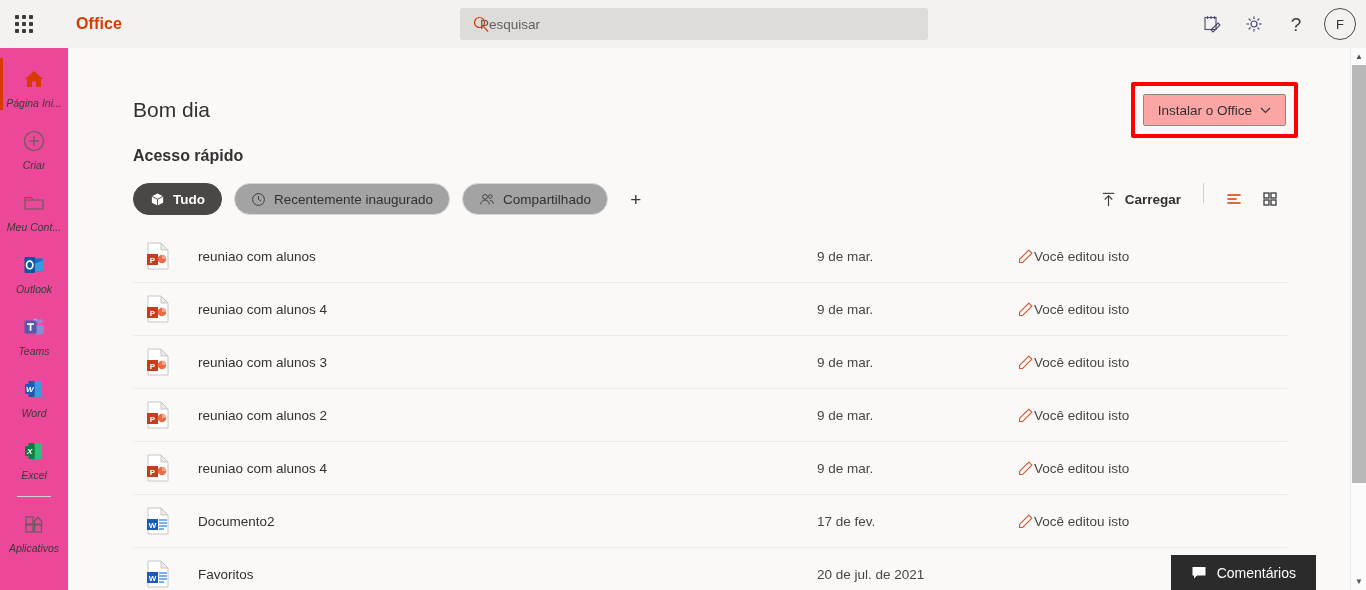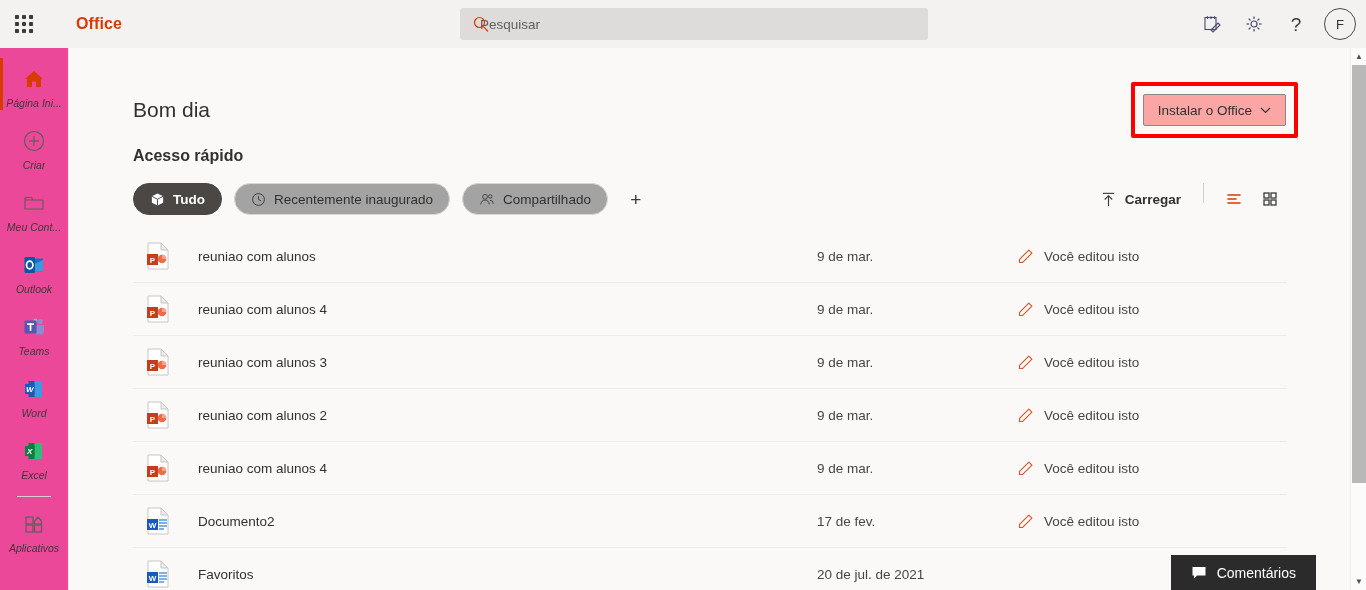--- a/index.html
+++ b/index.html
@@ -152,21 +152,21 @@
   .file-name {
     position: absolute; left: 65px;
     font-size: 13.5px; color: #323130; white-space: nowrap;
   }
   .file-date {
     position: absolute; left: 684px;
     font-size: 13.5px; color: #484644; white-space: nowrap; text-align: center;
   }
   .file-activity {
     position: absolute; left: 884px;
-    display: flex; align-items: center; gap: 10px;
+    display: flex; align-items: center; 
     font-size: 13.5px; color: #484644; white-space: nowrap;
   }
 
   
   .feedback {
     position: absolute; right: 50px; bottom: 0; height: 35px;
     background: #2b2b2b; color: #ffffff;
     display: flex; align-items: center; gap: 10px;
     padding: 0 20px; font-size: 14px; cursor: pointer;
   }

